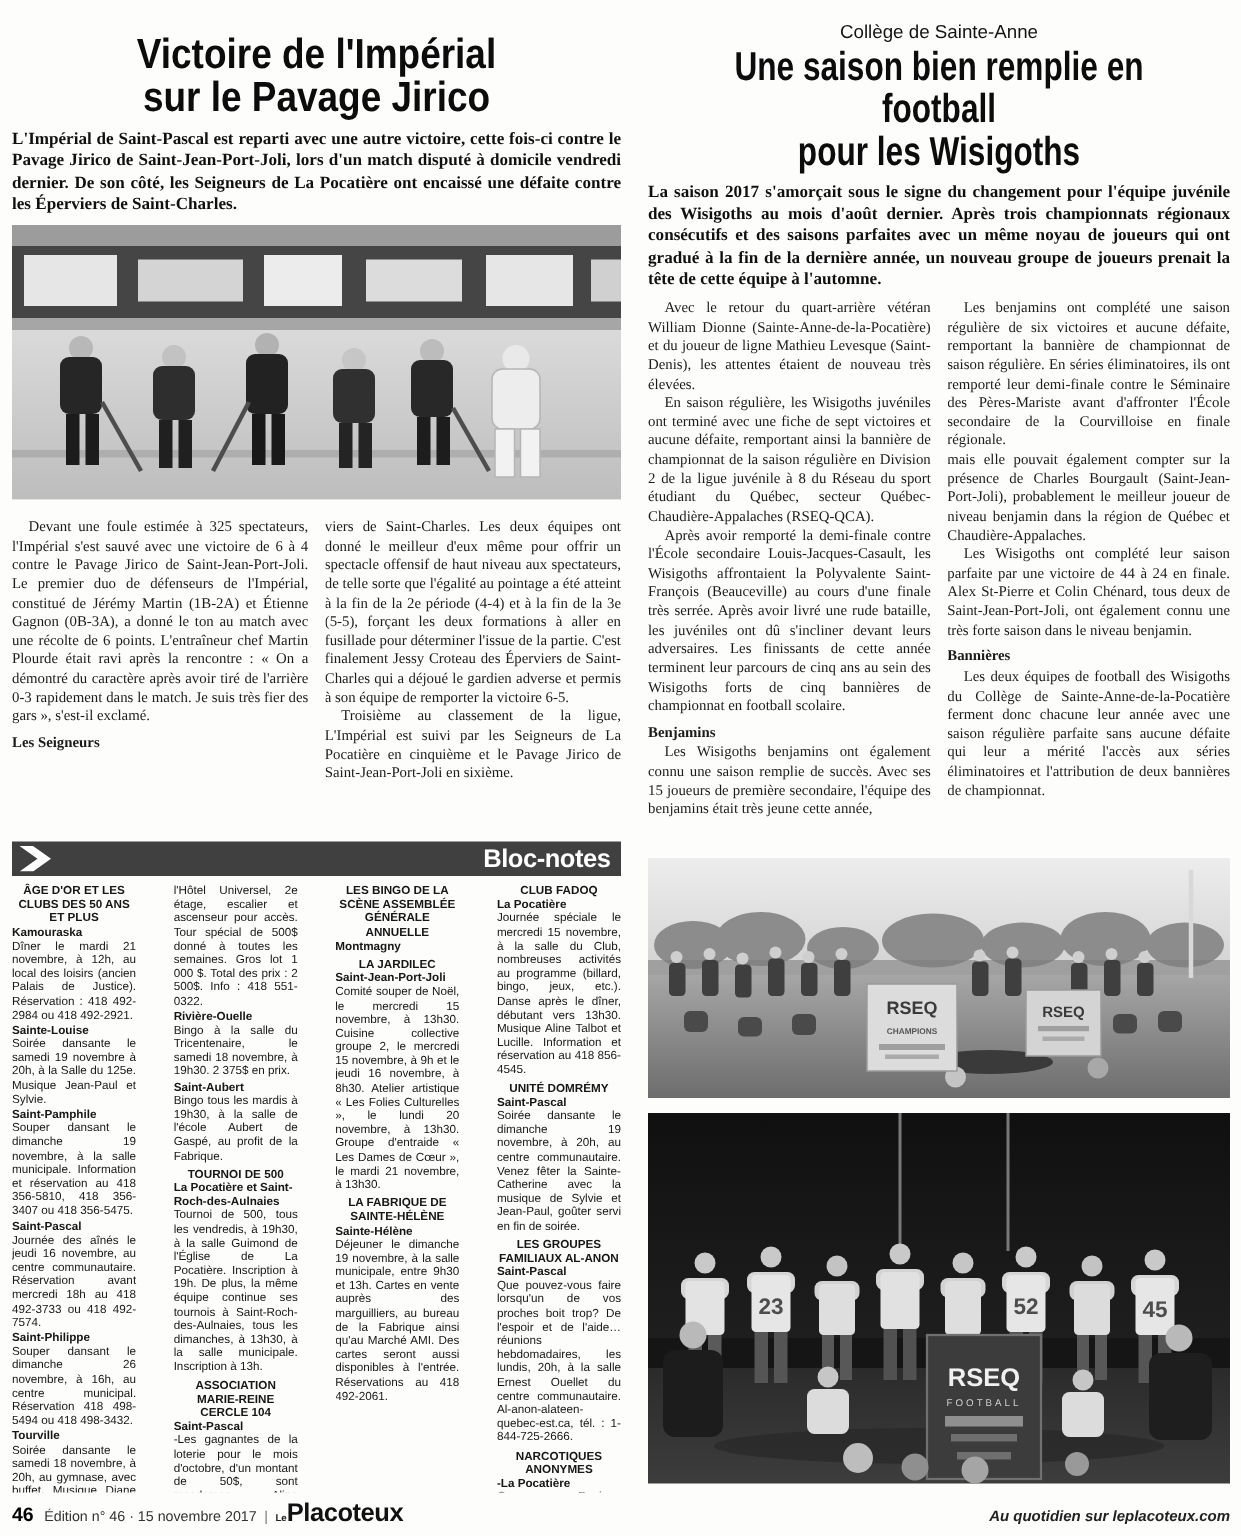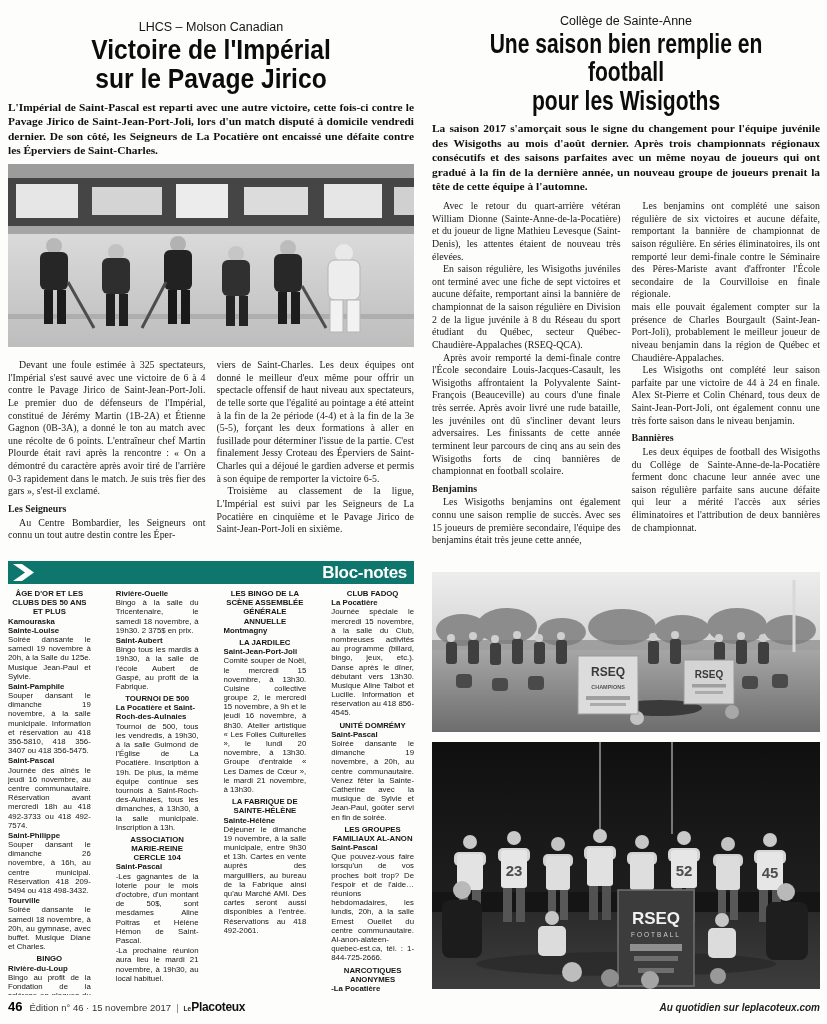--- a/index.html
+++ b/index.html
@@ -49,21 +49,21 @@
     font-family: "Liberation Serif", serif;
     font-size: 9.9px; line-height: 1.275; text-align: justify;
   }
   .para { text-indent: 11px; }
   .cont { text-indent: 0; }
   .subhead { font-weight: 700; margin-top: 5px; margin-bottom: 1px; text-indent: 0; }
 
   
   .bn-bar {
     position: absolute; left: 8px; top: 561px; width: 406px; height: 23px;
-    background: #0f766e; display: flex; align-items: center;
+    background: #404040; display: flex; align-items: center;
     justify-content: space-between; padding: 0 7px 0 5px;
   }
   .bn-title {
     color: #fff; font-family: "Liberation Sans", sans-serif;
     font-weight: 700; font-size: 17px; letter-spacing: -0.3px;
   }
   .bn-cols {
     position: absolute; left: 8px; top: 589px; width: 406px; height: 406px;
     display: flex; gap: 25px;
     font-family: "Liberation Sans", sans-serif;
@@ -80,32 +80,31 @@
     position: absolute; left: 8px; top: 999px; width: 812px;
     display: flex; justify-content: space-between; align-items: baseline;
     font-family: "Liberation Sans", sans-serif;
     gap: 44px;
   }
   .footer-left { display: flex; align-items: baseline; }
   .footer-num { font-weight: 700; font-size: 13px; color: #000; }
   .footer-edition { font-size: 9.5px; color: #333; margin-left: 7px; }
   .footer-sep { margin: 0 5px; color: #777; font-size: 9.5px; }
   .footer-brand-prefix { font-size: 6.5px; font-weight: 700; color: #222; }
-  .footer-brand { font-size: 12px; font-weight: 700; letter-spacing: -0.3px; color: #111; }
+  .footer-brand { font-size: 17px; font-weight: 700; letter-spacing: -0.3px; color: #111; }
   .footer-tagline { font-style: italic; font-size: 10px; font-weight: 700; color: #222; }
 
   svg text { font-family: "Liberation Sans", sans-serif; }
 </style>
 </head>
 <body>
 
 <div class="page">
 
   <section class="article article-left">
-    <div class="kicker">LHCS – Molson Canadian</div>
     <h1 class="headline"><span>Victoire de l'Impérial</span><br><span>sur le Pavage Jirico</span></h1>
     <p class="lede">L'Impérial de Saint-Pascal est reparti avec une autre victoire, cette fois-ci contre le Pavage Jirico de Saint-Jean-Port-Joli, lors d'un match disputé à domicile vendredi dernier. De son côté, les Seigneurs de La Pocatière ont encaissé une défaite contre les Éperviers de Saint-Charles.</p>
 
     <div class="photo-box">
       <svg viewBox="0 0 406 183" width="406" height="183" preserveAspectRatio="none">
         <defs>
           <linearGradient id="ice" x1="0" y1="0" x2="0" y2="1">
             <stop offset="0" stop-color="#dadada"></stop>
               <stop offset="1" stop-color="#bdbdbd"></stop>
           </linearGradient>
@@ -163,21 +162,20 @@
               <rect x="17" y="52" width="13" height="32" fill="#f2f2f2" stroke="#b5b5b5"></rect>
             </g>
         </g>
       </svg>
     </div>
 
     <div class="body-cols">
       <div class="bodycol">
           <div class="para">Devant une foule estimée à 325 spectateurs, l'Impérial s'est sauvé avec une victoire de 6 à 4 contre le Pavage Jirico de Saint-Jean-Port-Joli. Le premier duo de défenseurs de l'Impérial, constitué de Jérémy Martin (1B-2A) et Étienne Gagnon (0B-3A), a donné le ton au match avec une récolte de 6 points. L'entraîneur chef Martin Plourde était ravi après la rencontre : « On a démontré du caractère après avoir tiré de l'arrière 0-3 rapidement dans le match. Je suis très fier des gars », s'est-il exclamé.</div>
           <div class="subhead">Les Seigneurs</div>
-          <div class="para">Au Centre Bombardier, les Seigneurs ont connu un tout autre destin contre les Éper-</div>
         </div>
       <div class="bodycol">
           <div class="para cont">viers de Saint-Charles. Les deux équipes ont donné le meilleur d'eux même pour offrir un spectacle offensif de haut niveau aux spectateurs, de telle sorte que l'égalité au pointage a été atteint à la fin de la 2e période (4-4) et à la fin de la 3e (5-5), forçant les deux formations à aller en fusillade pour déterminer l'issue de la partie. C'est finalement Jessy Croteau des Éperviers de Saint-Charles qui a déjoué le gardien adverse et permis à son équipe de remporter la victoire 6-5.</div>
           <div class="para">Troisième au classement de la ligue, L'Impérial est suivi par les Seigneurs de La Pocatière en cinquième et le Pavage Jirico de Saint-Jean-Port-Joli en sixième.</div>
         </div>
     </div>
   </section>
 
   <section class="article article-right">
     <div class="kicker">Collège de Sainte-Anne</div>
@@ -206,35 +204,37 @@
     <svg width="26" height="17" viewBox="0 0 26 17">
       <polygon points="0,0 9,0 21,8.5 9,17 0,17 12,8.5" fill="#ffffff"></polygon>
     </svg>
     <span class="bn-title">Bloc-notes</span>
   </div>
 
   <div class="bn-cols">
     <div class="bn-col">
         <div class="bn-h">ÂGE D'OR ET LES CLUBS DES 50 ANS ET PLUS</div>
         <div class="bn-b">Kamouraska</div>
+        <div class="bn-t">Dîner le mardi 21 novembre, à 12h, au local des loisirs (ancien Palais de Justice). Réservation : 418 492-2984 ou 418 492-2921.</div>
         <div class="bn-b">Sainte-Louise</div>
         <div class="bn-t">Soirée dansante le samedi 19 novembre à 20h, à la Salle du 125e. Musique Jean-Paul et Sylvie.</div>
         <div class="bn-b">Saint-Pamphile</div>
         <div class="bn-t">Souper dansant le dimanche 19 novembre, à la salle municipale. Information et réservation au 418 356-5810, 418 356-3407 ou 418 356-5475.</div>
         <div class="bn-b">Saint-Pascal</div>
         <div class="bn-t">Journée des aînés le jeudi 16 novembre, au centre communautaire. Réservation avant mercredi 18h au 418 492-3733 ou 418 492-7574.</div>
         <div class="bn-b">Saint-Philippe</div>
-        <div class="bn-t">Souper dansant le dimanche 26 novembre, à 16h, au centre municipal. Réservation 418 209-5494 ou 418 498-3432.</div>
+        <div class="bn-t">Souper dansant le dimanche 26 novembre, à 16h, au centre municipal. Réservation 418 498-5494 ou 418 498-3432.</div>
         <div class="bn-b">Tourville</div>
         <div class="bn-t">Soirée dansante le samedi 18 novembre, à 20h, au gymnase, avec buffet. Musique Diane et Charles.</div>
         <div class="bn-h">BINGO</div>
         <div class="bn-b">Rivière-du-Loup</div>
         <div class="bn-t">Bingo au profit de la Fondation de la sclérose en plaques du KRTB tous les samedis, à 19h30, à</div>
       </div>
     <div class="bn-col">
+        <div class="bn-t">l'Hôtel Universel, 2e étage, escalier et ascenseur pour accès. Tour spécial de 500$ donné à toutes les semaines. Gros lot 1 000 $. Total des prix : 2 500$. Info : 418 551-0322.</div>
         <div class="bn-b">Rivière-Ouelle</div>
         <div class="bn-t">Bingo à la salle du Tricentenaire, le samedi 18 novembre, à 19h30. 2 375$ en prix.</div>
         <div class="bn-b">Saint-Aubert</div>
         <div class="bn-t">Bingo tous les mardis à 19h30, à la salle de l'école Aubert de Gaspé, au profit de la Fabrique.</div>
         <div class="bn-h">TOURNOI DE 500</div>
         <div class="bn-b">La Pocatière et Saint-Roch-des-Aulnaies</div>
         <div class="bn-t">Tournoi de 500, tous les vendredis, à 19h30, à la salle Guimond de l'Église de La Pocatière. Inscription à 19h. De plus, la même équipe continue ses tournois à Saint-Roch-des-Aulnaies, tous les dimanches, à 13h30, à la salle municipale. Inscription à 13h.</div>
         <div class="bn-h">ASSOCIATION MARIE-REINE CERCLE 104</div>
         <div class="bn-b">Saint-Pascal</div>
         <div class="bn-t">-Les gagnantes de la loterie pour le mois d'octobre, d'un montant de 50$, sont mesdames Aline Poitras et Hélène Hémon de Saint-Pascal.</div>

